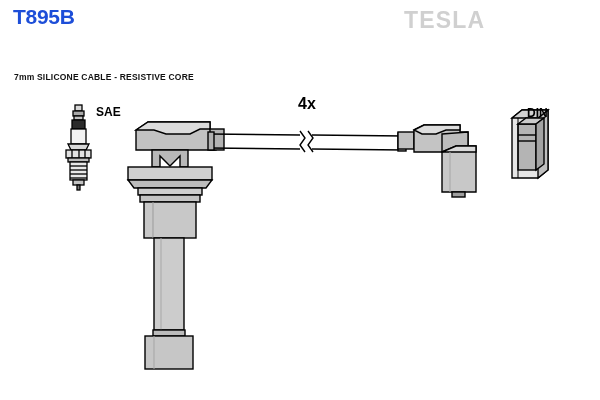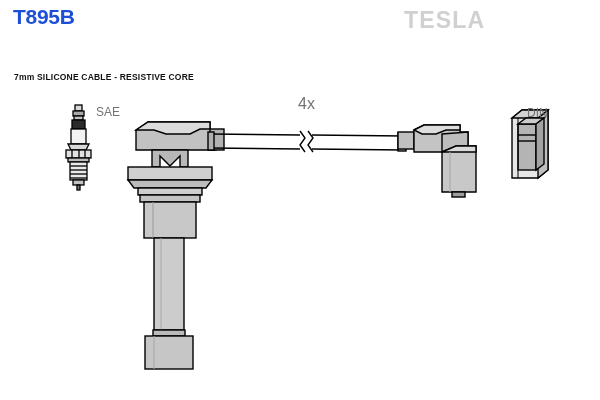--- a/index.html
+++ b/index.html
@@ -51,22 +51,22 @@
     color: #d0d0d0;
     line-height: 24px;
     text-align: left;
     white-space: nowrap;
   }
 
   
   .callout {
     position: absolute;
     font-size: 12px;
-    font-weight: normal;
-    color: #737373;
+    font-weight: bold;
+    color: #000000;
     white-space: nowrap;
   }
   #label-sae  { left: 96px;  top: 105px; }
   #label-din  { left: 491px; top: 106px; margin-left: 36px; }
   #label-qty  { left: 298px; top: 95px; font-size: 16px; }
 
   .svgwrap { position: absolute; }
   .svgwrap svg { display: block; overflow: visible; }
 
   

